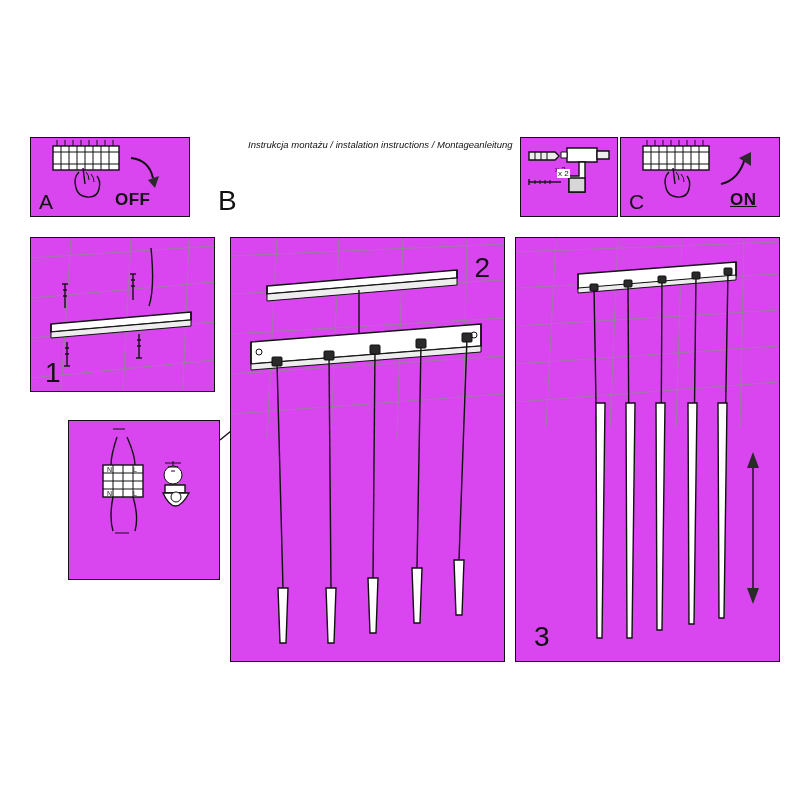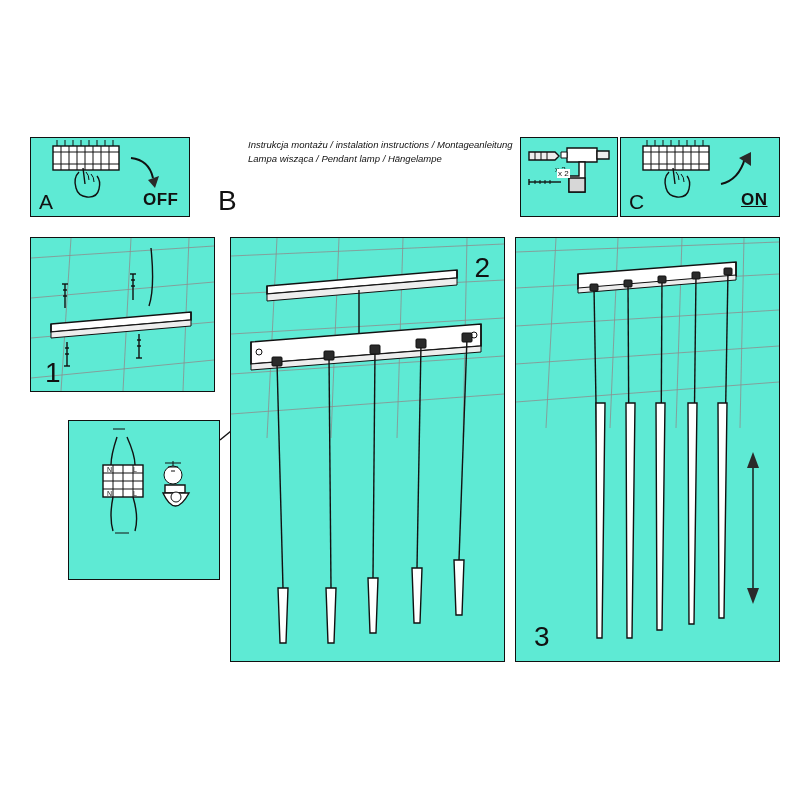--- a/index.html
+++ b/index.html
@@ -17,21 +17,21 @@
   }
   .sheet {
     position: absolute;
     left: 0; top: 0;
     width: 800px;
     height: 800px;
   }
   .panel {
     position: absolute;
     border: 1.4px solid #111;
-    background: #5eead4;
+    background: #d946ef;
     box-sizing: border-box;
   }
 
   
   .header-text {
     position: absolute;
     left: 248px;
     top: 138px;
     width: 270px;
     font-size: 9.5px;
@@ -88,21 +88,20 @@
   .fill-grey { fill: #d7d7d7; }
   .fill-lgrey { fill: #ededed; }
 </style>
 </head>
 <body>
 
 <div class="sheet">
 
   <div class="header-text">
     <div>Instrukcja montażu / instalation instructions / Montageanleitung</div>
-    <div>Lampa wisząca / Pendant lamp / Hängelampe</div>
   </div>
 
   <div class="panel" id="panel-a">
     <svg width="158" height="78" viewBox="0 0 158 78">
 
       <g>
         <rect x="22" y="8" width="66" height="24" class="ln med fill-white"></rect>
         <g class="ln thin">
           <line x1="22" y1="14" x2="88" y2="14"></line>
           <line x1="22" y1="26" x2="88" y2="26"></line>
@@ -129,21 +128,21 @@
         <path d="M52 30 l2 16 M48 34 q-6 6 -3 16 q2 8 11 9 q10 1 12 -8 q2 -8 -2 -13" class="ln med"></path>
         <path d="M55 34 q3 3 3 8 M60 36 q3 3 3 8" class="ln thin"></path>
       </g>
 
       <g>
         <path d="M100 20 q18 2 22 20" class="ln thick"></path>
         <polygon points="117,42 128,38 124,50" class="fill-dark"></polygon>
       </g>
     </svg>
     <div class="big-letter" style="left:8px; bottom:2px;">A</div>
-    <div class="onoff" style="left:112px; bottom:6px;">OFF</div>
+    <div class="onoff" style="left:84px; bottom:6px;">OFF</div>
   </div>
 
   <div class="big-letter" style="left:218px; top:185px; font-size:28px;">B</div>
 
   <div class="panel" id="panel-tools">
     <svg width="96" height="78" viewBox="0 0 96 78">
 
       <g>
         <path d="M8 14 l26 0 l4 4 l-4 4 l-26 0 z" class="ln med fill-lgrey"></path>
         <g class="ln thin">
@@ -203,21 +202,21 @@
         </g>
         <path d="M52 30 l2 16 M48 34 q-6 6 -3 16 q2 8 11 9 q10 1 12 -8 q2 -8 -2 -13" class="ln med"></path>
         <path d="M55 34 q3 3 3 8 M60 36 q3 3 3 8" class="ln thin"></path>
       </g>
       <g>
         <path d="M100 46 q18 -4 24 -26" class="ln thick"></path>
         <polygon points="118,20 130,14 130,28" class="fill-dark"></polygon>
       </g>
     </svg>
     <div class="big-letter" style="left:8px; bottom:2px;">C</div>
-    <div class="onoff" style="left:120px; bottom:6px;text-decoration:underline;">ON</div>
+    <div class="onoff" style="left:109px; bottom:6px;text-decoration:underline;">ON</div>
   </div>
 
   <div class="panel" id="panel-1">
     <svg width="183" height="153" viewBox="0 0 183 153">
 
       <g class="grey">
         <line x1="0" y1="20" x2="183" y2="8"></line>
         <line x1="0" y1="60" x2="183" y2="44"></line>
         <line x1="0" y1="100" x2="183" y2="84"></line>
         <line x1="0" y1="140" x2="183" y2="122"></line>

